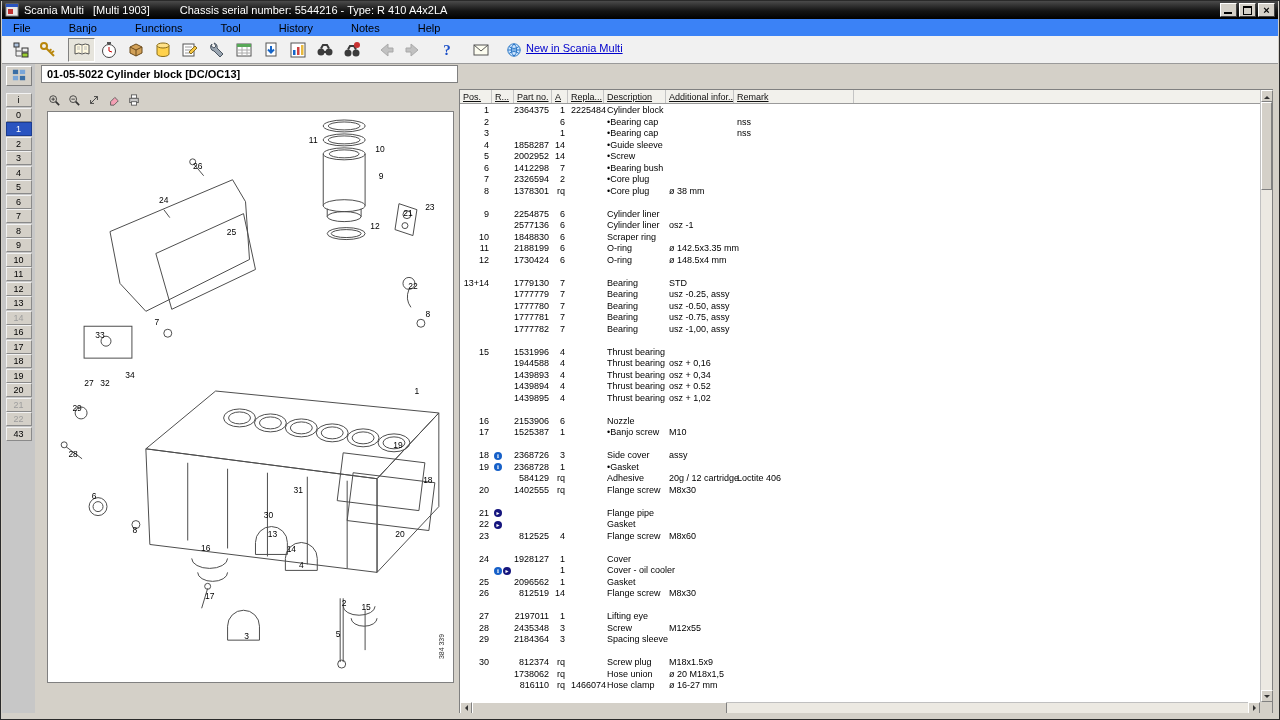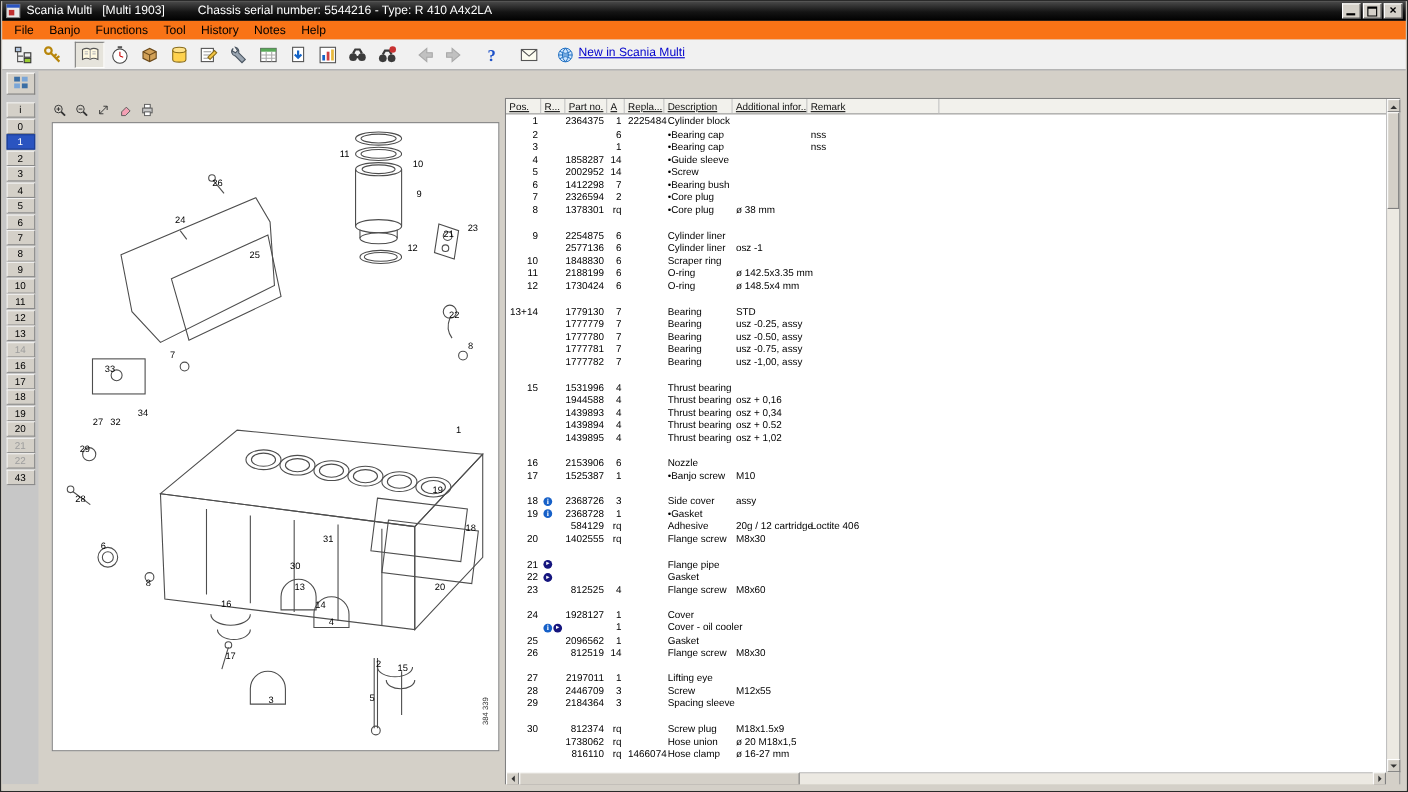--- a/index.html
+++ b/index.html
@@ -17,22 +17,22 @@
   .tbar-text .doc { margin-left:9px; }
   .tbar-text .info { margin-left:30px; }
   .win-btns { margin-left:auto; display:flex; gap:2px; }
   .wbtn { width:17px; height:14px; background:#d4d0c8; border:1px solid; border-color:#fff #404040 #404040 #fff;
     padding:0; position:relative; font-family:inherit; cursor:pointer; }
   .glyph-min { position:absolute; left:3px; right:4px; bottom:2px; height:2px; background:#000; }
   .glyph-max { position:absolute; left:3px; top:2px; width:9px; height:9px; border:1px solid #000; border-top-width:2px; }
   .glyph-close { font-size:11px; font-weight:bold; line-height:12px; color:#000; display:block; }
 
   
-  .menubar { position:absolute; left:1px; top:18px; right:1px; height:17px; background:#f97316;
-    display:flex; align-items:center; padding-left:4px; }
+  .menubar { position:absolute; left:1px; top:18px; right:1px; height:17px; background:#3b82f6;
+    display:flex; align-items:center; padding-left:4px;gap:24px; }
   .menu-item { font-size:11px; padding:1px 7px; color:#000; cursor:default; }
   .toolbar { position:absolute; left:1px; top:35px; right:1px; height:28px; background:#f1f1f1;
     border-bottom:1px solid #9a9a9a; display:flex; align-items:center; padding-left:5px; }
   .tb-wrap { display:flex; align-items:center; }
   .tb-btn { width:27px; height:24px; border:1px solid transparent; background:transparent;
     display:inline-flex; align-items:center; justify-content:center; padding:0; cursor:pointer; }
   .tb-btn.active { border-color:#808080 #fff #fff #808080; background:#e6e4dc; }
   .tb-btn.disabled { opacity:.55; filter:grayscale(1); }
   .tb-ic { width:18px; height:18px; display:inline-flex; }
   .tb-ic svg { width:100%; height:100%; }
@@ -333,20 +333,23 @@
         <div class="rail-item">17</div>
         <div class="rail-item">18</div>
         <div class="rail-item">19</div>
         <div class="rail-item">20</div>
         <div class="rail-item disabled">21</div>
         <div class="rail-item disabled">22</div>
         <div class="rail-item">43</div>
       </div>
   </div>
 
+  <div class="page-header">
+    <span>01-05-5022 Cylinder block [DC/OC13]</span>
+  </div>
 
   <div class="diagram-tools">
       <button class="dt-btn">
         <span><svg viewBox="0 0 14 14">
             <circle cx="6" cy="6" r="4" fill="none" stroke="#333"></circle>
             <path d="M9,9 L13,13" stroke="#333" stroke-width="2"></path>
             <path d="M4,6 h4 M6,4 v4" stroke="#333"></path>
           </svg></span>
       </button>
       <button class="dt-btn">
@@ -927,21 +930,21 @@
           <div class="td r">1</div>
           <div class="td l"></div>
           <div class="td l">Lifting eye</div>
           <div class="td l"></div>
           <div class="td l"></div>
           <div class="td l"></div>
         </div>
         <div class="tr grid-cols">
           <div class="td r">28</div>
           <div class="td icons"></div>
-          <div class="td r">2446709</div>
+          <div class="td r">2435348</div>
           <div class="td r">3</div>
           <div class="td l"></div>
           <div class="td l">Screw</div>
           <div class="td l">M12x55</div>
           <div class="td l"></div>
           <div class="td l"></div>
         </div>
         <div class="tr grid-cols">
           <div class="td r">29</div>
           <div class="td icons"></div>

